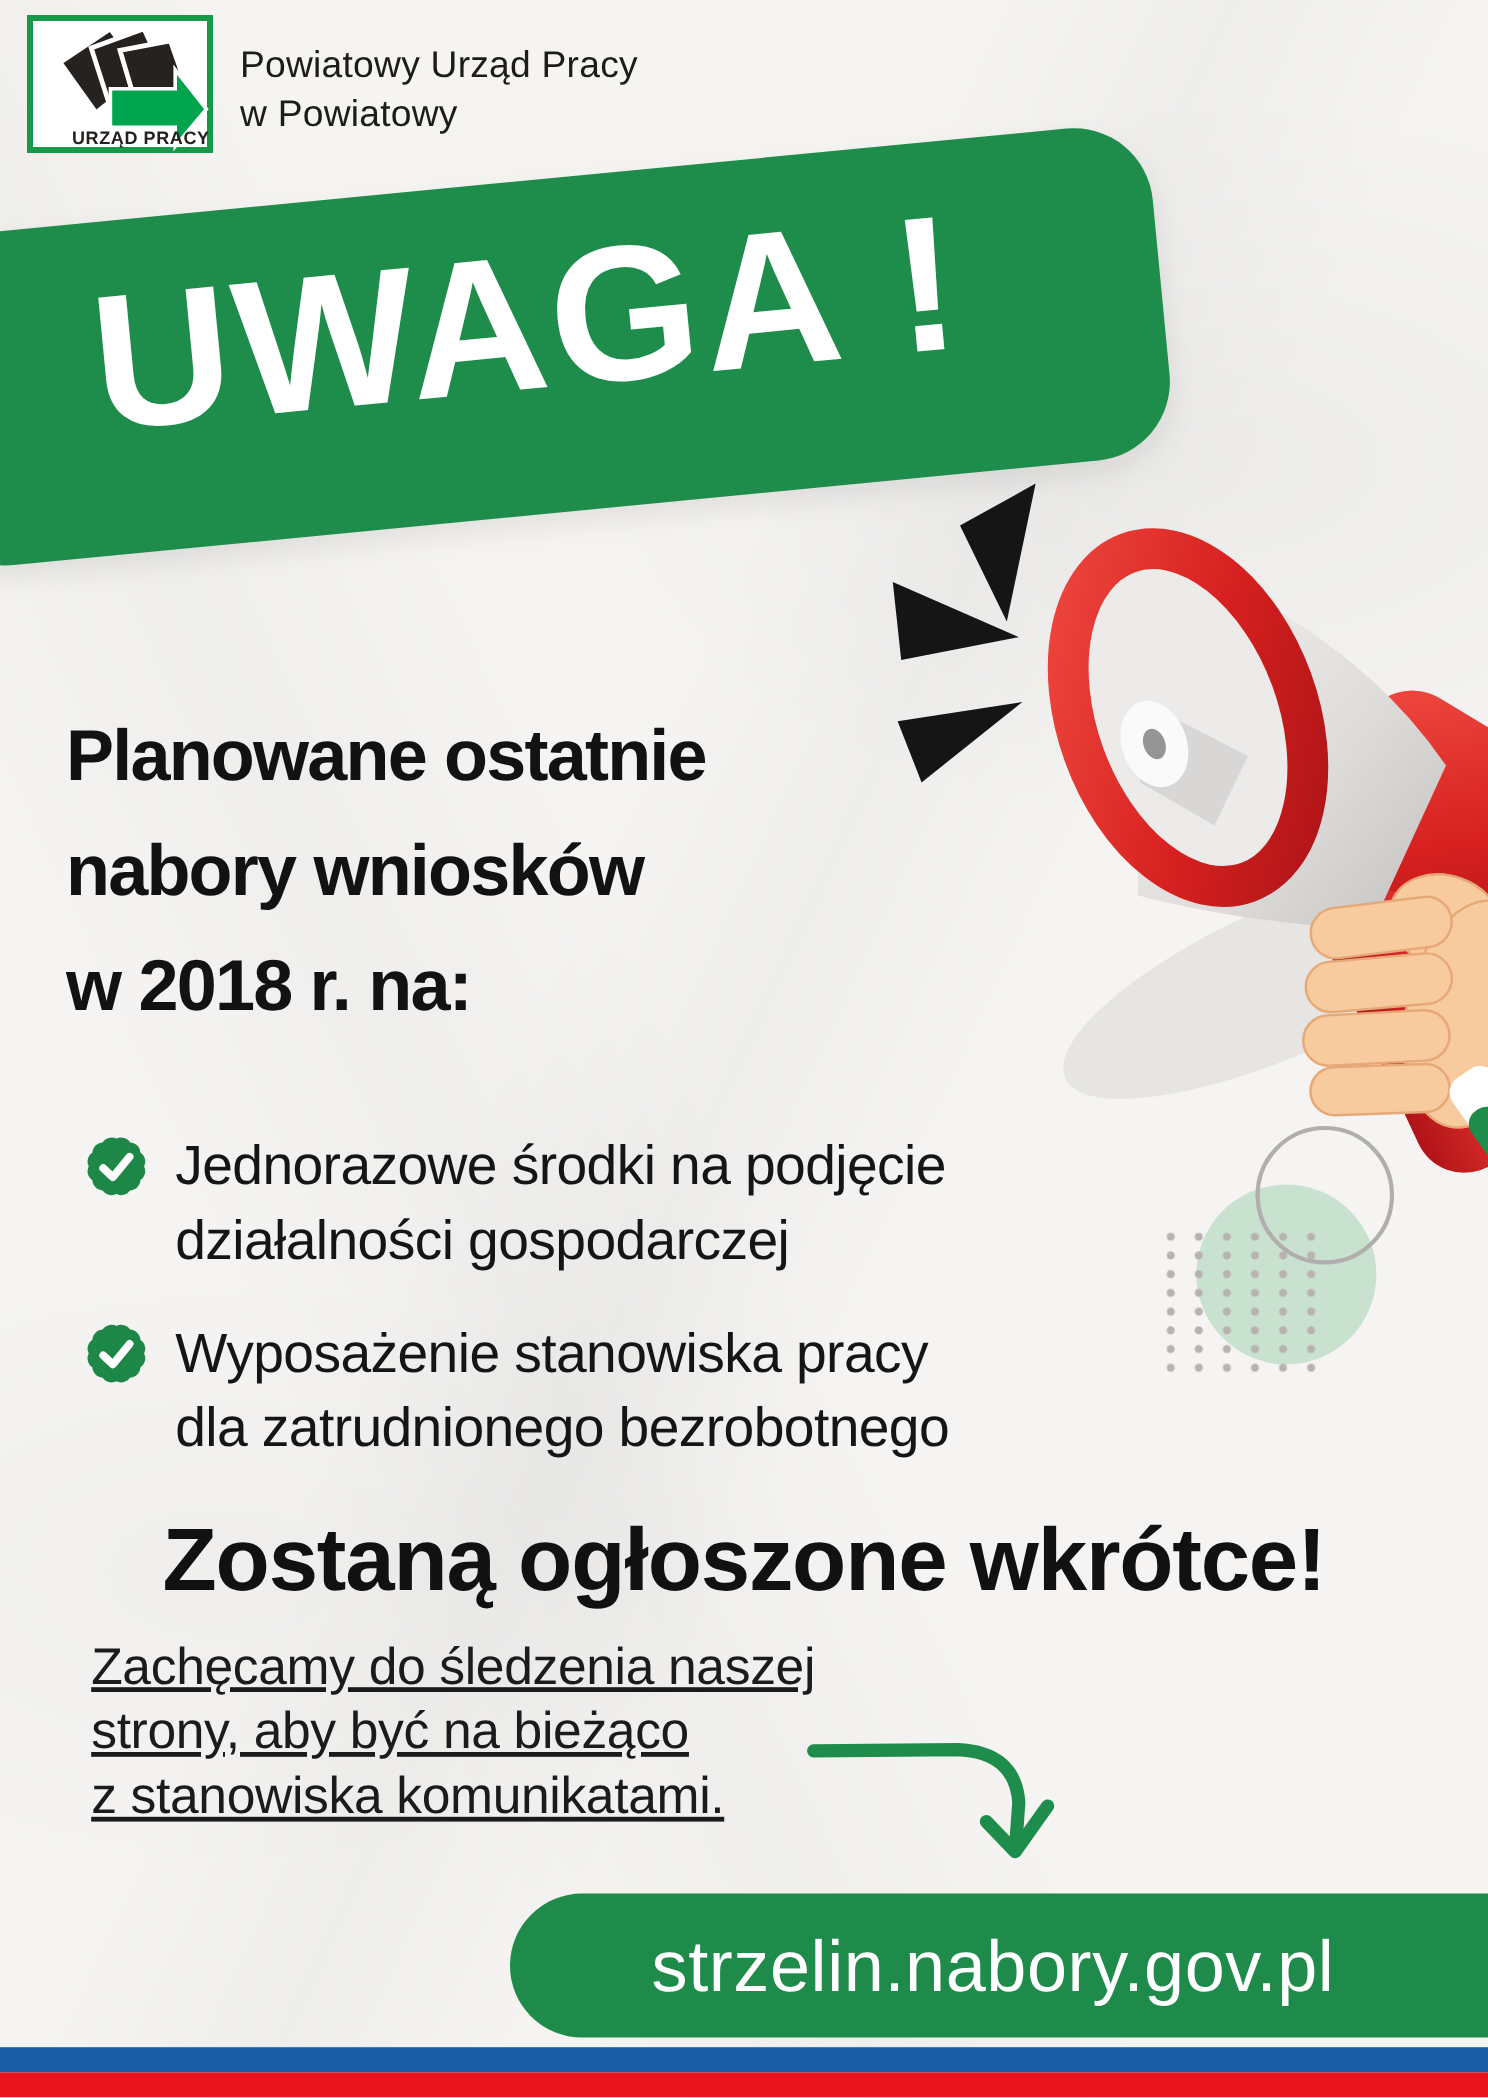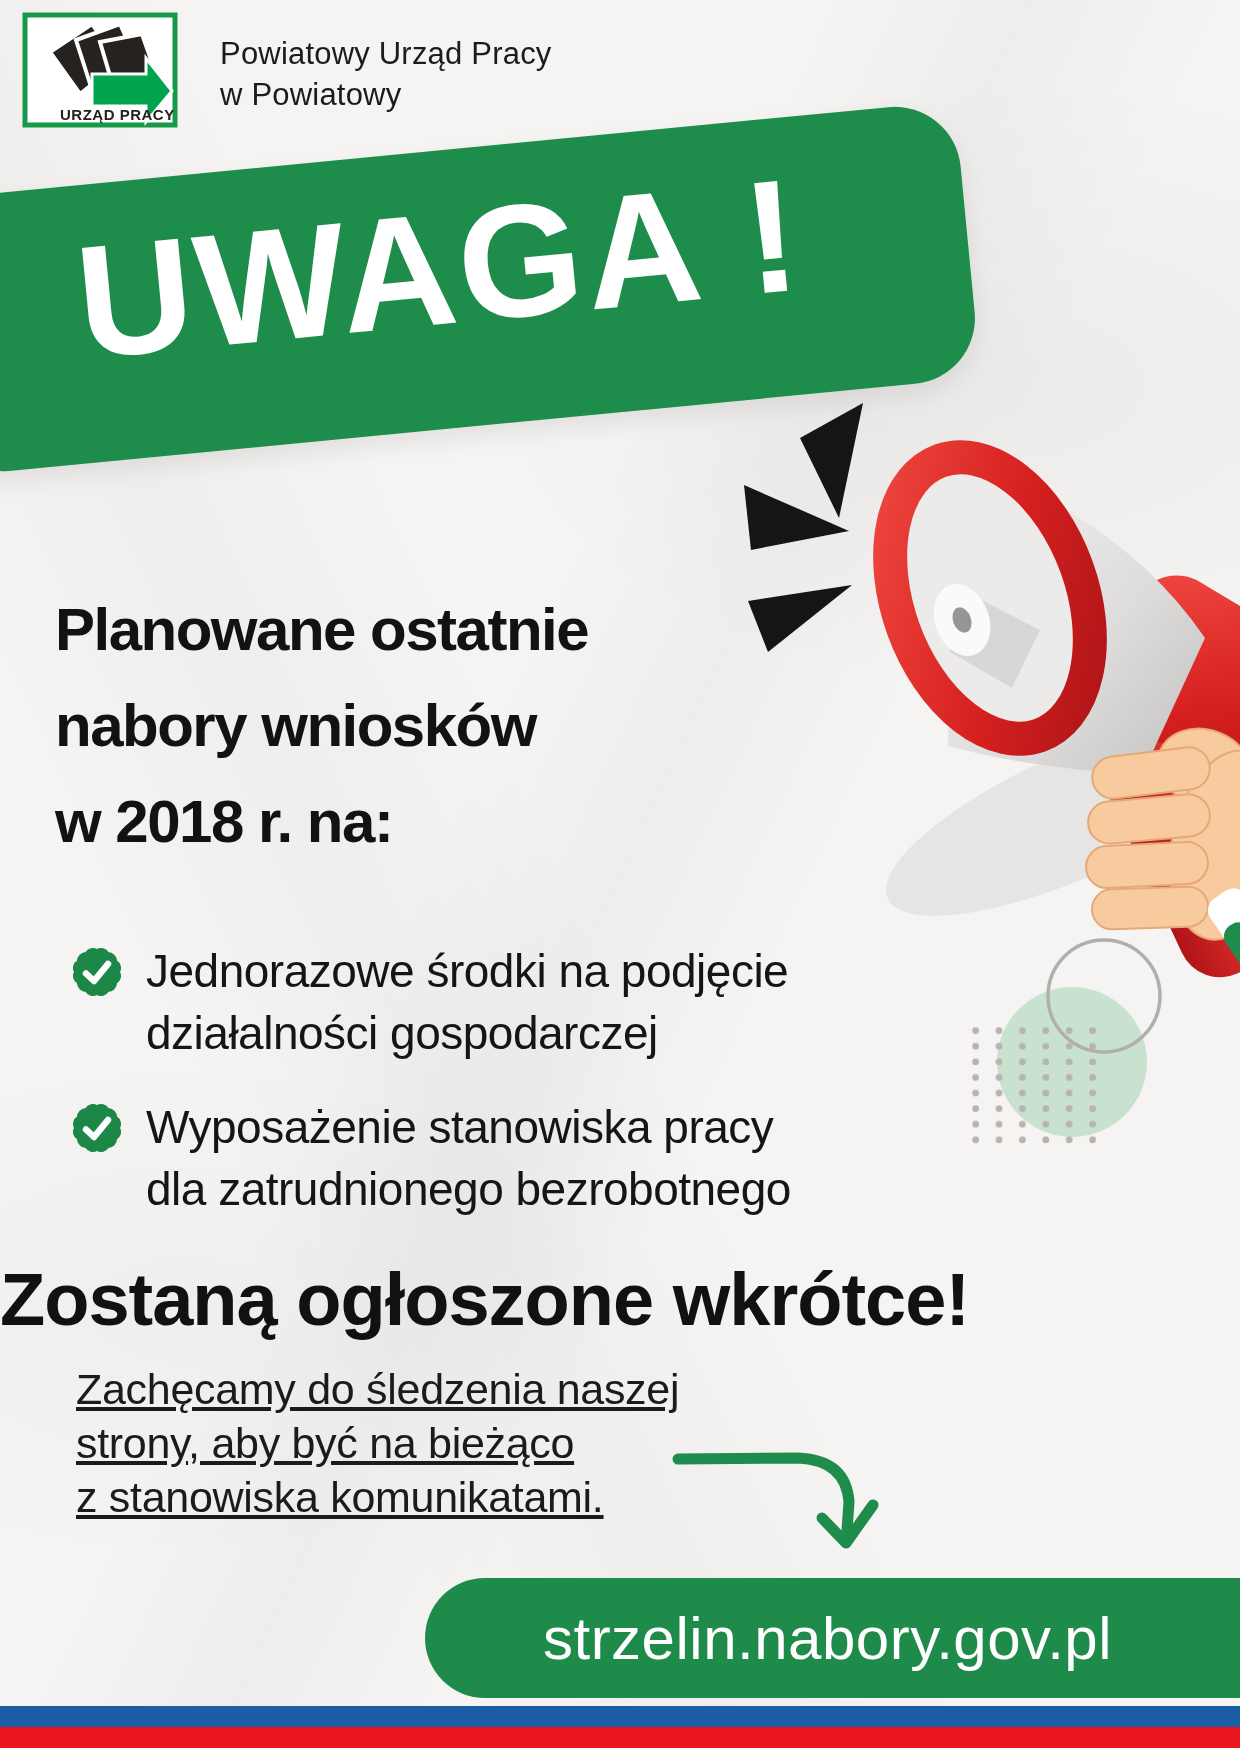--- a/index.html
+++ b/index.html
@@ -14,21 +14,21 @@
       linear-gradient(115deg, transparent 40%, rgba(0,0,0,0.028) 50%, transparent 60%),
       linear-gradient(245deg, transparent 52%, rgba(0,0,0,0.022) 64%, transparent 76%),
       radial-gradient(700px 400px at 15% 75%, rgba(0,0,0,0.025), transparent 65%),
       #f5f4f2;
     color:#161616;
   }
   .abs{position:absolute;}
 
   
   .logo-box{left:22px;top:12px;width:156px;height:116px;}
-  .org-name{left:200px;top:33px;font-size:31px;line-height:41px;color:#1d1c1a;letter-spacing:0.2px;margin-left:20px;}
+  .org-name{left:200px;top:33px;font-size:31px;line-height:41px;color:#1d1c1a;letter-spacing:0.2px;}
 
   
   .banner{
     left:-70px;top:150px;width:1040px;height:278px;
     background:#1e8c4a;border-radius:66px;
     transform:rotate(-5.5deg);
     box-shadow:0 10px 24px rgba(0,0,0,0.08);
   }
   .banner-title{
     position:absolute;left:148px;top:26px;
@@ -43,21 +43,21 @@
   .heading{left:55px;top:582px;font-size:60px;line-height:96px;font-weight:700;letter-spacing:-1.5px;color:#121212;}
 
   
   .bullet-row{left:70px;display:flex;align-items:flex-start;gap:22px;}
   .bullet-row.r1{top:940px;}
   .bullet-row.r2{top:1096px;}
   .bullet-icon{width:54px;height:54px;flex:0 0 54px;margin-top:5px;}
   .bullet-text{font-size:46px;line-height:62px;letter-spacing:-0.5px;color:#151515;}
 
   
-  .announcement{left:0;top:1254px;width:100%;font-size:74px;line-height:92px;font-weight:700;letter-spacing:-1px;color:#111111;}
+  .announcement{left:0;top:1254px;width:100%;text-align:center;font-size:74px;line-height:92px;font-weight:700;letter-spacing:-1px;color:#111111;}
 
   
   .note{left:76px;top:1362px;font-size:43px;line-height:54px;letter-spacing:-0.3px;color:#1b1b1b;text-decoration:underline;}
 
   
   .site-pill{
     left:425px;top:1578px;width:900px;height:120px;
     background:#1f8b4b;border-radius:62px;
     display:flex;align-items:center;justify-content:center;
     box-sizing:border-box;padding-right:95px;

